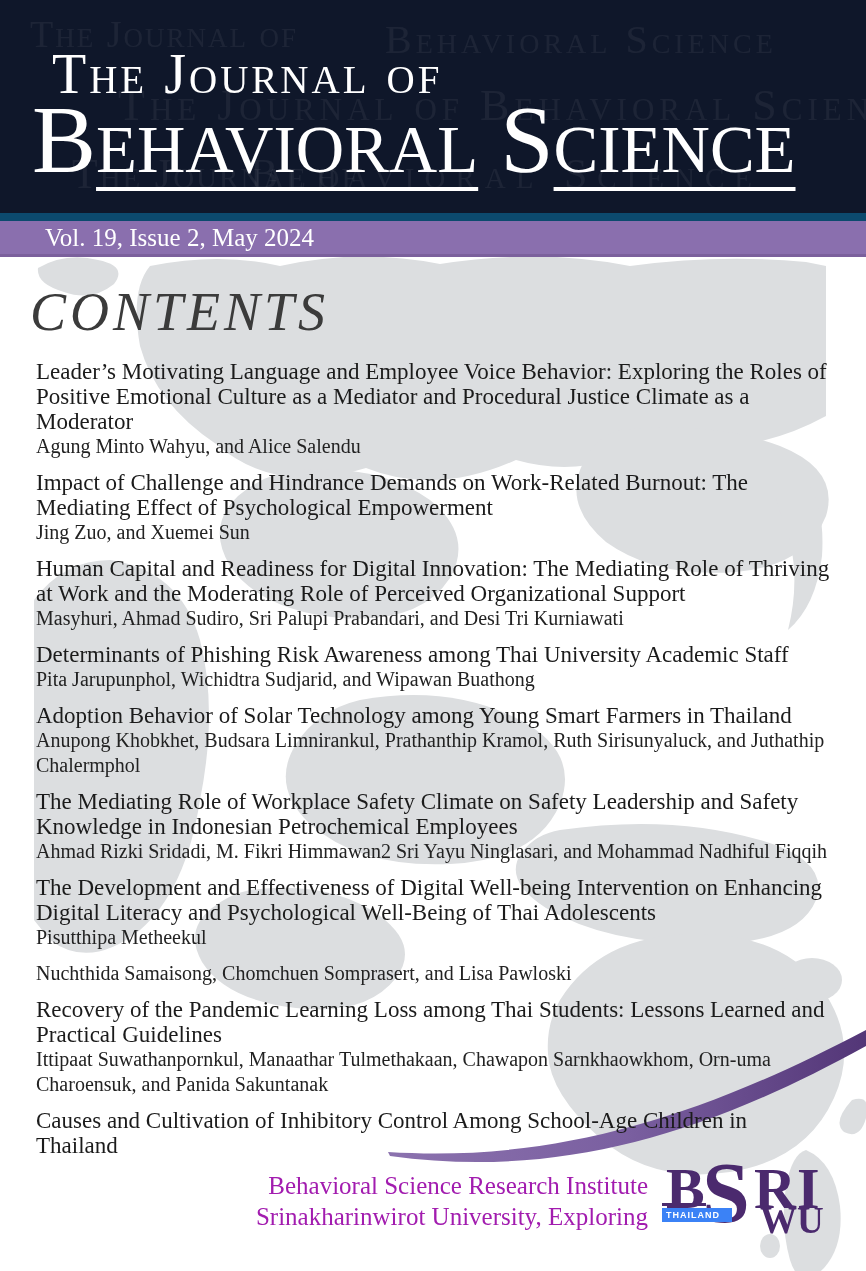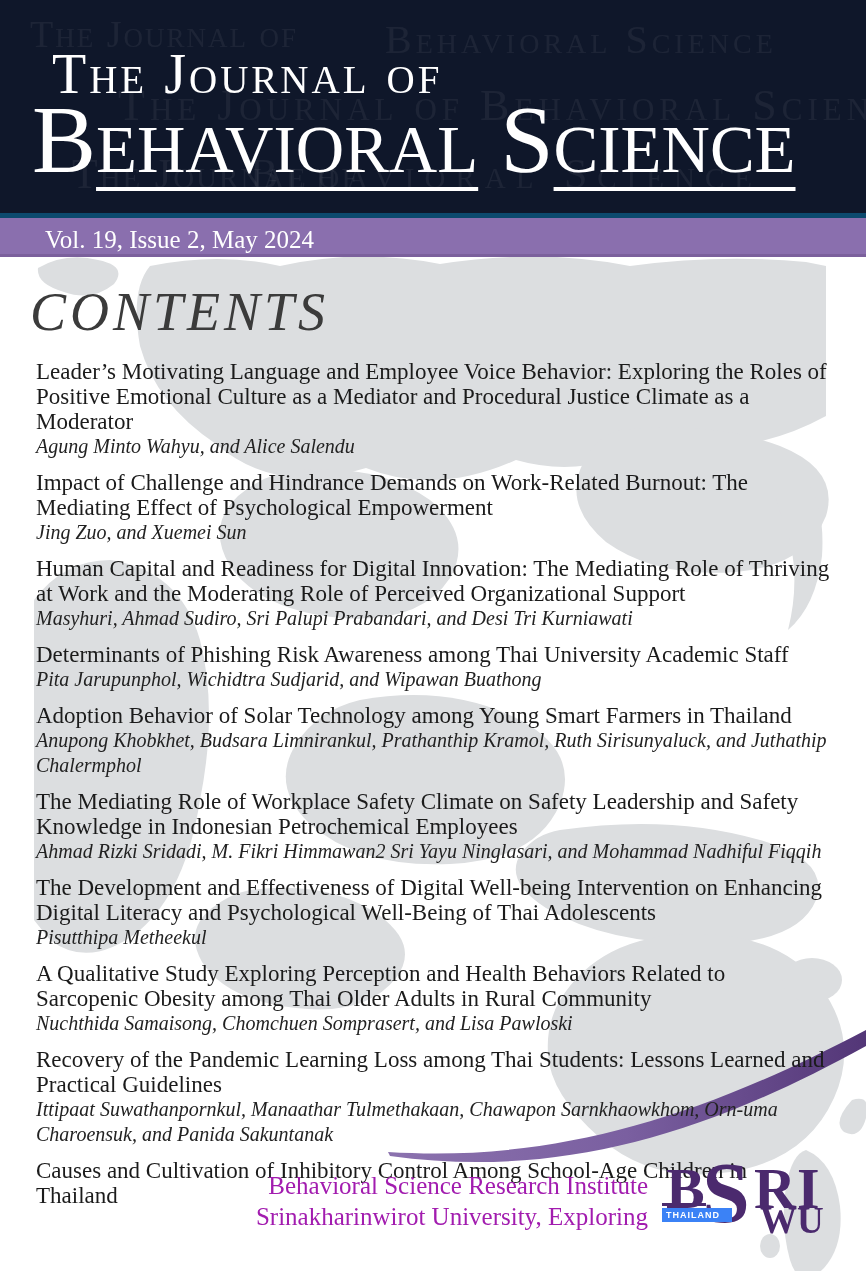--- a/index.html
+++ b/index.html
@@ -35,39 +35,39 @@
   }
   .title-line2 .seg2{margin-left:22px;}
   .title-line2 .u{
     text-decoration:underline;
     text-decoration-thickness:4px;
     text-underline-offset:15px;
   }
   
   .issue-bar{
     position:absolute;left:0;top:213px;width:866px;height:44px;
-    background:#8a6fae;border-top:5px solid #0c4a6e;border-bottom:3px solid #7b609c;
-    box-sizing:border-box;display:flex;align-items:flex-end;
+    background:#8a6fae;border-top:8px solid #0c4a6e;border-bottom:3px solid #7b609c;
+    box-sizing:border-box;display:flex;align-items:center;
     color:#ffffff;font-size:25px;z-index:2;
   }
   .issue-label{margin-left:45px;}
   .issn-label{margin-left:auto;margin-right:76px;}
   
   .content{
     position:absolute;left:0;top:257px;width:866px;bottom:4px;
     padding:24px 35px 0 36px;box-sizing:border-box;z-index:1;
   }
   .contents-heading{
     margin:0 0 16px -6px;
     font-size:54px;font-style:italic;font-weight:normal;
     letter-spacing:4px;color:#3b3b3b;
   }
   .article{margin:0 0 11px 0;color:#1b1b1b;}
   .article-title{font-size:23px;line-height:25px;}
-  .article-authors{font-size:20px;line-height:25px;font-style:italic;color:#222;}
+  .article-authors{font-size:20px;line-height:25px;color:#222;}
   
   .institute{
     position:absolute;left:0;top:1170px;width:648px;text-align:right;
     color:#a21caf;font-size:25px;line-height:31px;z-index:2;
   }
   .logo{
     position:absolute;left:666px;top:1156px;width:150px;height:84px;
     color:#4b2a6e;font-weight:bold;z-index:2;
   }
   .logo span{position:absolute;line-height:1;}
@@ -163,21 +163,20 @@
       <div class="article-title">The Mediating Role of Workplace Safety Climate on Safety Leadership and Safety Knowledge in Indonesian Petrochemical Employees</div>
       <div class="article-authors">Ahmad Rizki Sridadi, M. Fikri Himmawan2 Sri Yayu Ninglasari, and Mohammad Nadhiful Fiqqih</div>
     </article>
 
     <article class="article">
       <div class="article-title">The Development and Effectiveness of Digital Well-being Intervention on Enhancing Digital Literacy and Psychological Well-Being of Thai Adolescents</div>
       <div class="article-authors">Pisutthipa Metheekul</div>
     </article>
 
     <article class="article">
-      <div class="article-title">A Qualitative Study Exploring Perception and Health Behaviors Related to Sarcopenic Obesity among Thai Older Adults in Rural Community</div>
       <div class="article-authors">Nuchthida Samaisong, Chomchuen Somprasert, and Lisa Pawloski</div>
     </article>
 
     <article class="article">
       <div class="article-title">Recovery of the Pandemic Learning Loss among Thai Students: Lessons Learned and Practical Guidelines</div>
       <div class="article-authors">Ittipaat Suwathanpornkul, Manaathar Tulmethakaan, Chawapon Sarnkhaowkhom, Orn-uma Charoensuk, and Panida Sakuntanak</div>
     </article>
 
     <article class="article">
       <div class="article-title">Causes and Cultivation of Inhibitory Control Among School-Age Children in Thailand</div>

